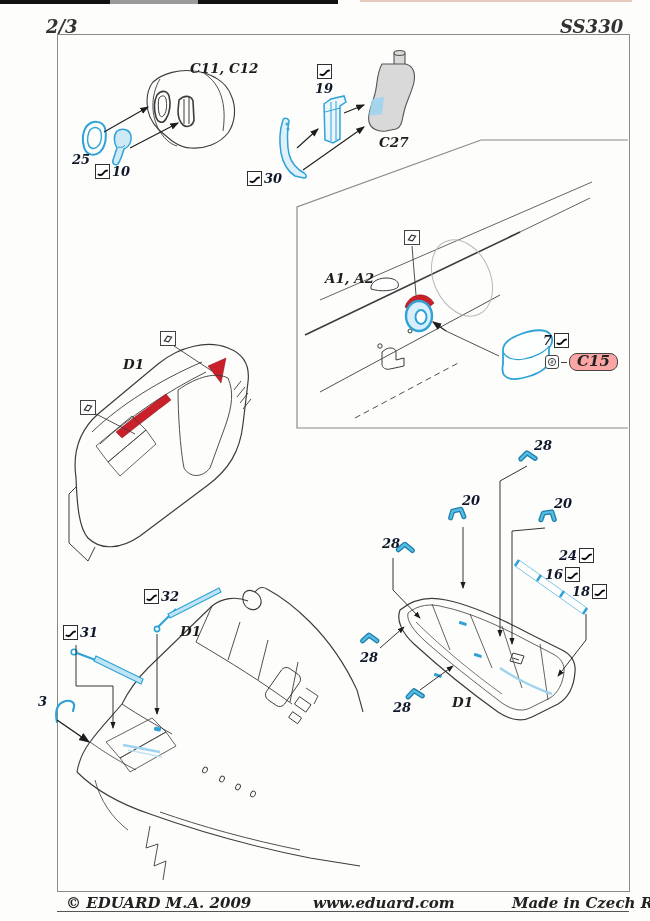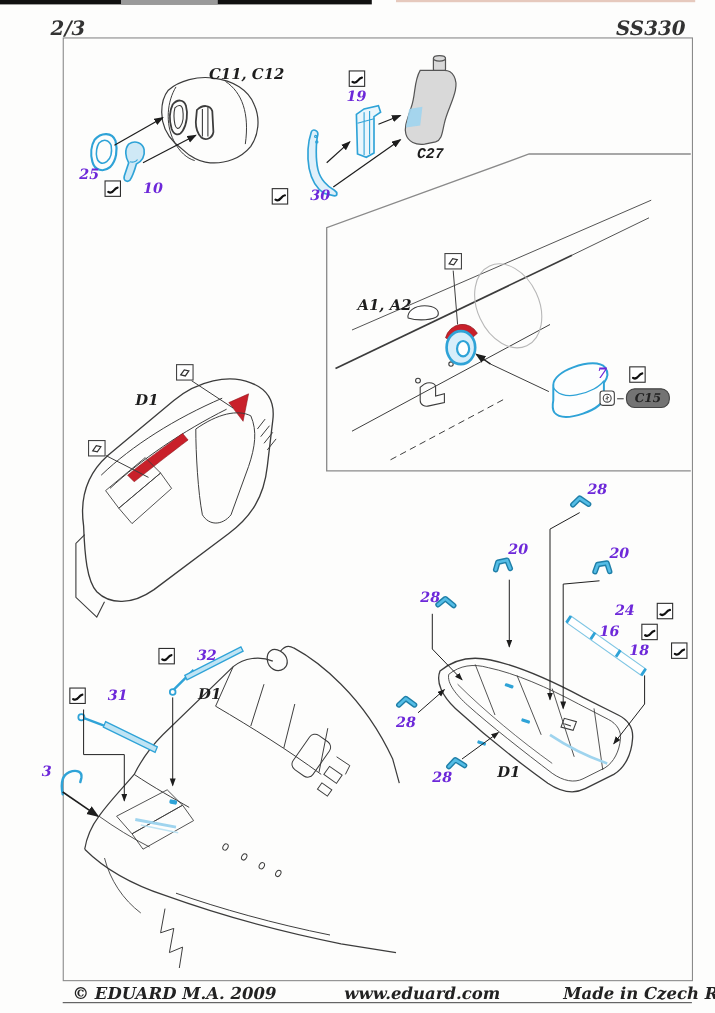--- a/index.html
+++ b/index.html
@@ -10,32 +10,32 @@
   .bar-gray{position:absolute;left:110px;top:0;width:88px;height:4px;background:#9a9a9a;}
   .bar-pink{position:absolute;left:360px;top:0;width:272px;height:2px;background:#e6c9bd;}
   .hdr{position:absolute;font-size:18px;font-style:italic;font-weight:bold;color:#333;}
   .main-border{position:absolute;left:57px;top:34px;width:571px;height:856px;
                border:1px solid #8a8a8a;background:transparent;}
   .footer-line{position:absolute;left:57px;top:911px;width:572px;height:0;border-top:1.3px solid #555;}
   .ft{position:absolute;top:894px;font-size:15px;font-style:italic;font-weight:bold;color:#222;white-space:nowrap;}
   svg.art{position:absolute;left:0;top:0;z-index:1;}
   .lbl{position:absolute;z-index:3;font-style:italic;font-weight:bold;white-space:nowrap;}
   .lbl-black{color:#1d1d1d;font-size:13.5px;}
-  .lbl-blue{color:#6d28d9;font-size:13px;}
-  .symrow{position:absolute;z-index:3;display:flex;align-items:center;gap:20px;}
+  .lbl-blue{color:#0f172a;font-size:13px;}
+  .symrow{position:absolute;z-index:3;display:flex;align-items:center;gap:2px;}
   .symcol{position:absolute;z-index:3;display:flex;flex-direction:column;align-items:center;gap:2px;}
   .chk{width:15px;height:15px;border:1.5px solid #2e2e2e;background:#fff;display:flex;
        align-items:center;justify-content:center;box-sizing:border-box;}
   .cutbox{width:16px;height:15px;border:1.2px solid #444;background:#fff;display:flex;
        align-items:center;justify-content:center;box-sizing:border-box;}
   .kitsym{width:14px;height:14px;border:1.2px solid #444;border-radius:3px;background:#fff;
        display:flex;align-items:center;justify-content:center;box-sizing:border-box;}
   .dash{width:6px;height:0;border-top:1.2px solid #444;}
-  .pill{border:1.3px solid #444;border-radius:8px;background:#737373;padding:0 7px;
-        font-size:11px;font-style:italic;font-weight:bold;color:#222;line-height:15px;height:16px;}
+  .pill{border:1.3px solid #444;border-radius:8px;background:#fca5a5;padding:0 7px;
+        font-size:15px;font-style:italic;font-weight:bold;color:#222;line-height:15px;height:16px;}
 </style>
 </head>
 <body>
 
 <div class="page">
 
   <div class="bar-black"></div>
   <div class="bar-gray"></div>
   <div class="bar-pink"></div>
 
@@ -280,21 +280,21 @@
   </div>
 
   <div class="symrow" style="left:247px;top:171px;">
     <span class="chk">
       <svg width="11" height="11" viewBox="0 0 11 11">
           <path d="M1.5,8.5 C3,9.5 5,9 6.5,7 C7.5,5.6 8.8,4.6 10,4.5" stroke="#111" stroke-width="2" fill="none" stroke-linecap="round"></path>
         </svg>
     </span>
     <span class="lbl-blue lbl" style="position:static;">30</span>
   </div>
-  <span class="lbl lbl-black" style="left:379px;top:134px;font-family:Liberation Mono, monospace;">C27</span>
+  <span class="lbl lbl-black" style="left:379px;top:134px;">C27</span>
 
   <span class="lbl lbl-black" style="left:325px;top:270px;">A1, A2</span>
   <div class="cutbox" style="position:absolute;left:404px;top:230px;z-index:3;">
     <svg width="12" height="12" viewBox="0 0 13 13">
         <polygon points="2.5,8.5 6,3.5 10.5,4.5 7,9.5" stroke="#333" stroke-width="1.2" fill="none"></polygon>
       </svg>
   </div>
   <div class="symrow" style="left:543px;top:333px;">
     <span class="lbl-blue lbl" style="position:static;">7</span>
     <span class="chk">

